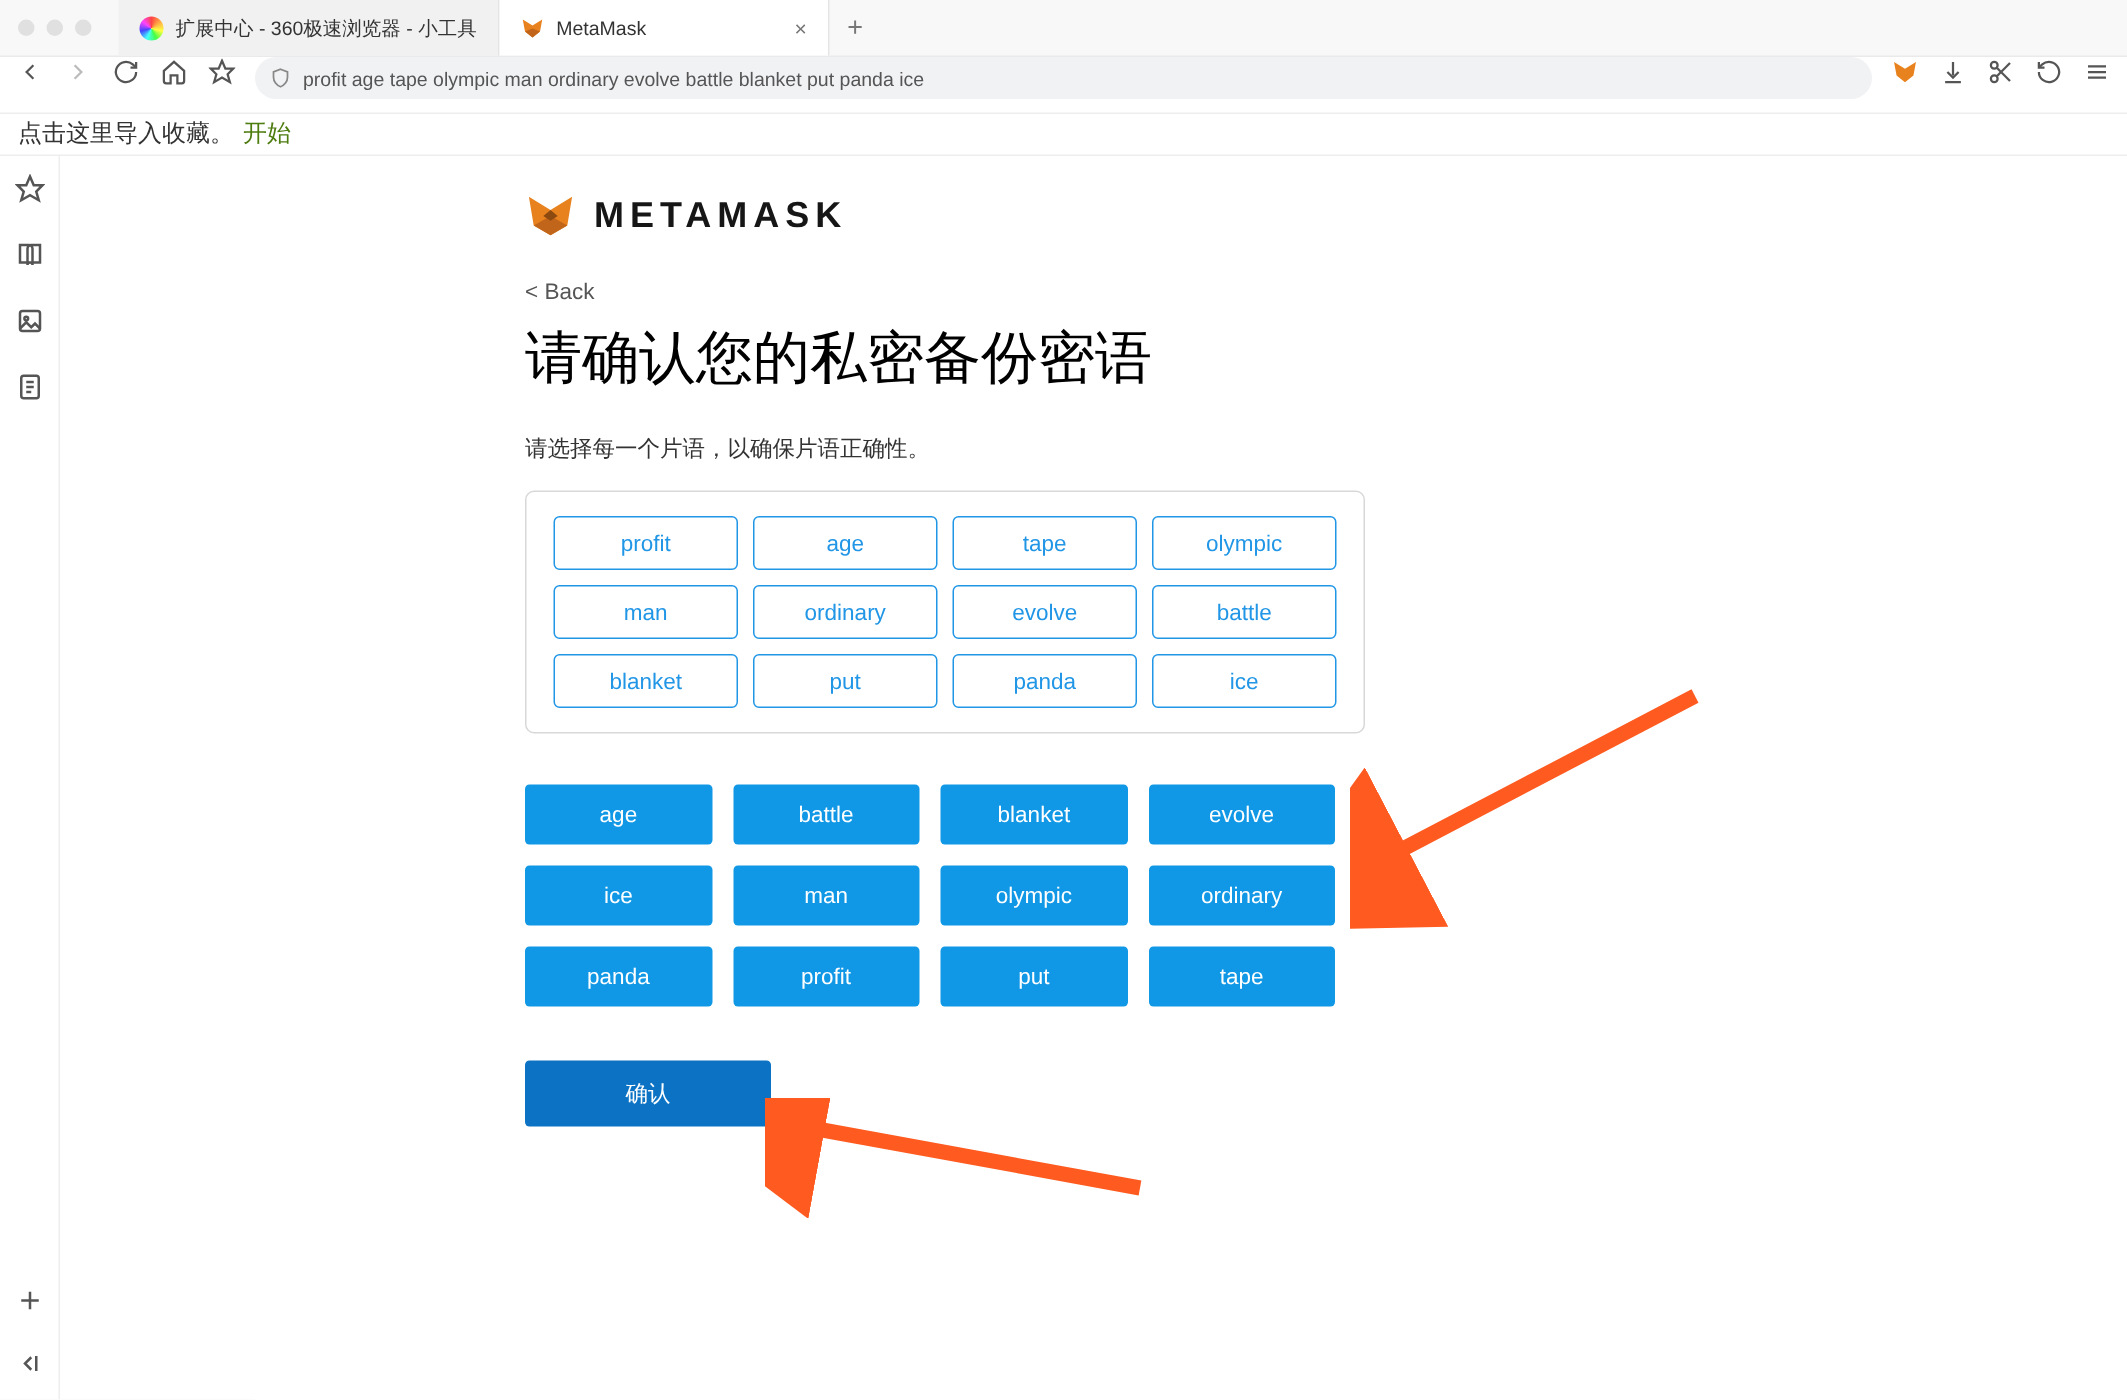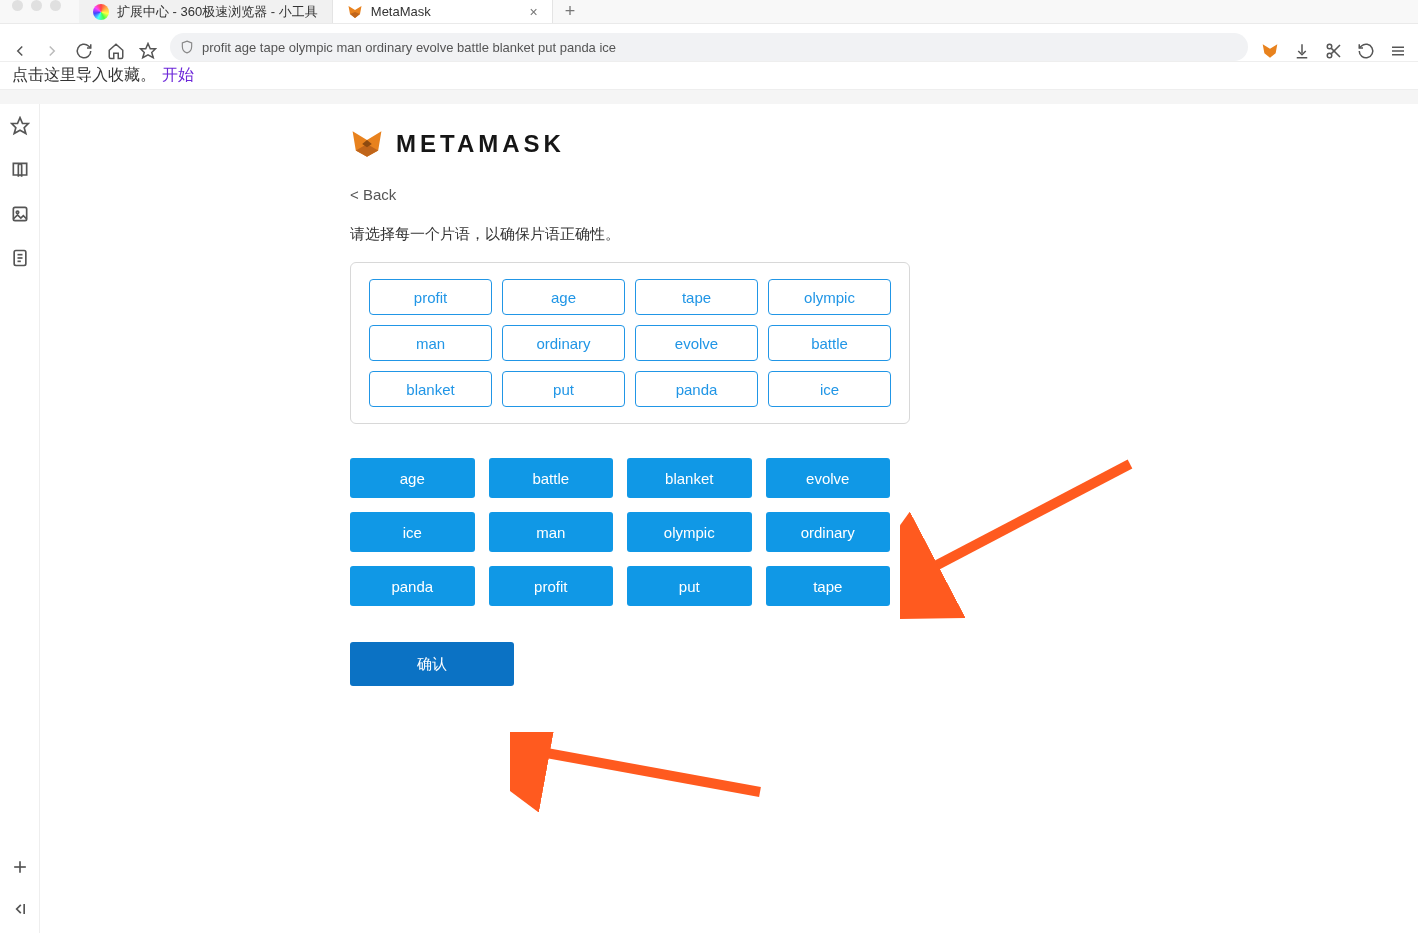--- a/index.html
+++ b/index.html
@@ -7,24 +7,24 @@
   font-family: -apple-system, BlinkMacSystemFont, "Segoe UI", Helvetica, Arial, sans-serif;
   background: #f5f5f5;
   width: 1418px;
   height: 933px;
   overflow: hidden;
   position: relative;
 }
 
 
 .title-bar {
-  height: 24px;
+  height: 38px;
   background: #f8f8f8;
   display: flex;
-  align-items: flex-start;
+  align-items: center;
   border-bottom: 1px solid #eaeaea;
 }
 .traffic-lights { display: flex; gap: 8px; padding-left: 12px; }
 .dot { width: 11px; height: 11px; border-radius: 50%; background: #e0e0e0; }
 
 .tabs { display: flex; align-items: stretch; margin-left: 18px; height: 100%; }
 .tab {
   display: flex; align-items: center; gap: 8px;
   padding: 0 14px; font-size: 13px; color: #333;
   border-right: 1px solid #e4e4e4; background: #f1f1f1;
@@ -32,38 +32,38 @@
   min-width: 220px;
 }
 .tab.active { background: #fff; }
 .tab .favicon { width: 16px; height: 16px; flex-shrink: 0; }
 .tab .tab-title { flex: 1; white-space: nowrap; overflow: hidden; text-overflow: ellipsis; }
 .tab .close-x { font-size: 14px; color: #777; margin-left: 6px; }
 .new-tab { display:flex; align-items:center; padding:0 12px; color:#777; font-size:18px; }
 
 
 .toolbar {
-  height: 38px; background: #fff; display: flex; align-items: flex-end;
+  height: 38px; background: #fff; display: flex; align-items: flex-start;
   padding: 0 10px; gap: 12px; border-bottom: 1px solid #eee;
 }
 .tool-btn { width: 20px; height: 20px; display:flex; align-items:center; justify-content:center; color:#555; }
 .tool-btn svg { width: 18px; height: 18px; }
 .address-bar {
   flex: 1; height: 28px; background: #f1f2f4; border-radius: 14px;
   display: flex; align-items: center; padding: 0 10px; gap: 8px;
   font-size: 13px; color: #555;
 }
 .address-bar .shield { width:14px; height:14px; color:#888; }
 
 
 .import-bar {
   height: 28px; background:#fff; display:flex; align-items:center;
   padding:0 12px; font-size:16px; color:#333; border-bottom:1px solid #eee;
 }
-.import-bar a { color:#6d28d9; text-decoration:none; margin-left:6px; }
+.import-bar a { color:#4d7c0f; text-decoration:none; margin-left:6px; }
 
 
 .left-sidebar {
   position:absolute; left:0; top:104px; bottom:0; width:40px;
   background:#fff; border-right:1px solid #eee;
   display:flex; flex-direction:column; align-items:center; padding-top:12px; gap:24px;
 }
 .side-ic { width:20px; height:20px; color:#555; display:flex; align-items:center; justify-content:center; }
 .side-bottom { margin-top:auto; padding-bottom:14px; display:flex; flex-direction:column; gap:22px; align-items:center; }
 
@@ -74,21 +74,21 @@
 }
 .page {
   width: 560px; margin: 24px 0 0 310px;
 }
 .logo-row { display:flex; align-items:center; gap:12px; margin-bottom:26px; }
 .fox { width:34px; height:32px; }
 .brand {
   font-family: "Arial Black", Arial, sans-serif; font-weight:700;
   font-size: 24px; letter-spacing: 4px; color:#161616;
 }
-.back-link { font-size:15px; color:#555; margin-bottom:22px; }
+.back-link { font-size:15px; color:#555; margin-bottom:10px; }
 h1 { font-size:38px; font-weight:400; color:#000; margin-bottom:26px; }
 .subtitle { font-size:15px; color:#333; margin-bottom:18px; }
 
 .selected-box {
   border:1px solid #d8d8d8; border-radius:6px; padding:16px 18px;
   display:grid; grid-template-columns:repeat(4,1fr); gap:10px 10px;
   margin-bottom:34px;
   width:560px;
 }
 .chip {
@@ -271,20 +271,21 @@
   <div class="page">
     <div class="logo-row">
       <svg class="fox" viewBox="0 0 40 40">
         <polygon points="2,4 20,15 38,4 34,28 20,36 6,28" fill="#e8821e"></polygon>
         <polygon points="6,28 20,36 34,28 20,20" fill="#c0651a"></polygon>
         <polygon points="14,20 20,24 26,20 20,15" fill="#8d4a10"></polygon>
       </svg>
       <span class="brand">METAMASK</span>
     </div>
     <div class="back-link">&lt; Back</div>
+    <h1>请确认您的私密备份密语</h1>
     <div class="subtitle">请选择每一个片语，以确保片语正确性。</div>
 
     <div class="selected-box">
       <div class="chip">profit</div>
       <div class="chip">age</div>
       <div class="chip">tape</div>
       <div class="chip">olympic</div>
       <div class="chip">man</div>
       <div class="chip">ordinary</div>
       <div class="chip">evolve</div>

